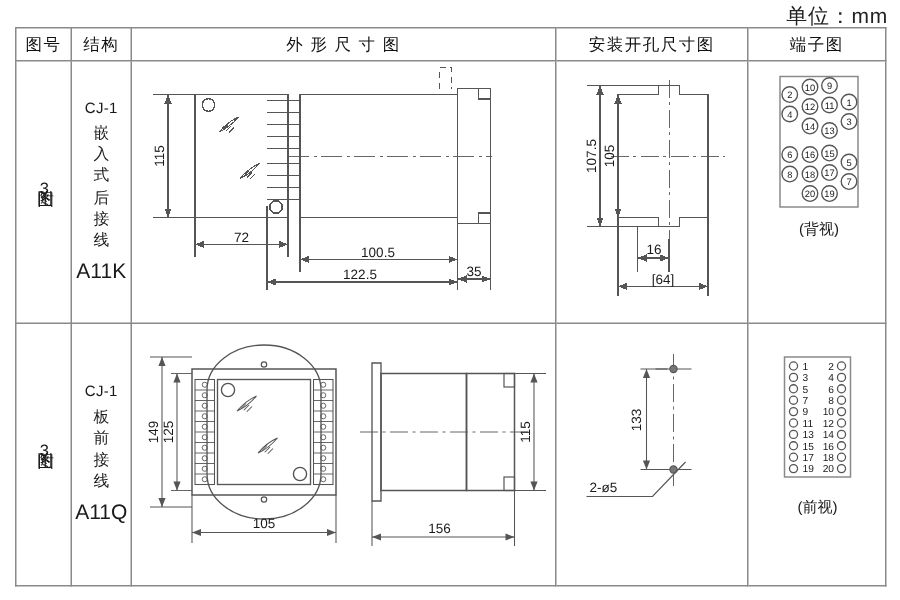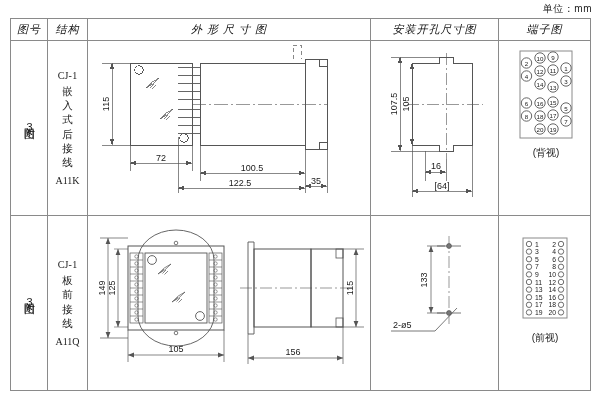--- a/index.html
+++ b/index.html
@@ -9,21 +9,21 @@
     background: #ffffff;
     font-family: "Liberation Sans", "DejaVu Sans", sans-serif;
     color: #1a1a1a;
     overflow: hidden;
   }
   #root { position: relative; width: 600px; height: 400px; }
 
   .unit-label {
     position: absolute;
     right: 8px; top: 2px;
-    font-size: 10px;
+    font-size: 14px;
     letter-spacing: .5px;
     color: #222;
   }
 
   table.main {
     position: absolute;
     left: 10px; top: 18px;
     width: 580px; height: 372px;
     border-collapse: collapse;
     table-layout: fixed;
@@ -33,21 +33,20 @@
     padding: 0;
     vertical-align: middle;
     text-align: center;
   }
   table.main thead th {
     height: 22px;
     font-weight: normal;
     font-size: 11px;
     letter-spacing: 1px;
     color: #111;
-    font-style: italic;
   }
   .col-a { width: 37px; }
   .col-b { width: 40px; margin-left: 16px; }
   .col-c { width: 283px; }
   .col-d { width: 128px; }
   .col-e { width: 92px; }
 
   .row-body { height: 175px; }
 
   .vtext {
@@ -55,40 +54,39 @@
     text-orientation: upright;
     font-size: 11px;
     line-height: 1.55;
     letter-spacing: 1px;
     display: inline-block;
   }
   .struct-cell {
     font-size: 10px;
     line-height: 1.5;
     padding: 2px 0;
-    font-family: Liberation Serif, serif;
   }
   .struct-cell .code {
     display: block;
     font-size: 10px;
     letter-spacing: .2px;
     margin-bottom: 2px;
   }
   .struct-cell .cn {
     display: block;
     margin: 0 auto;
   }
   .struct-cell .cn span {
     display: block;
     font-size: 10.5px;
     line-height: 1.35;
   }
   .struct-cell .code2 {
     display: block;
-    font-size: 10px;
+    font-size: 14px;
     margin-top: 3px;
   }
 
   .draw-wrap { position: relative; width: 100%; height: 100%; text-align: center; }
   svg { display: block; }
   .dw { position: absolute; left: 0; top: 0; }
 </style>
 </head>
 <body>
 

